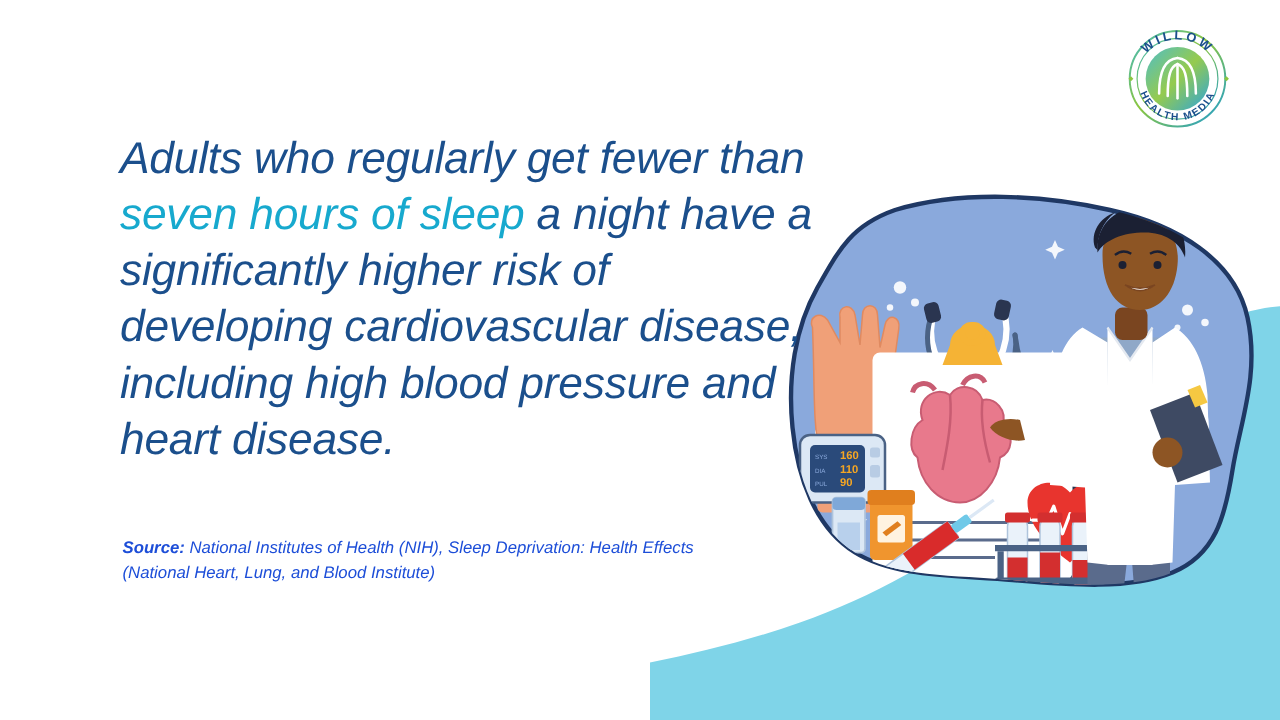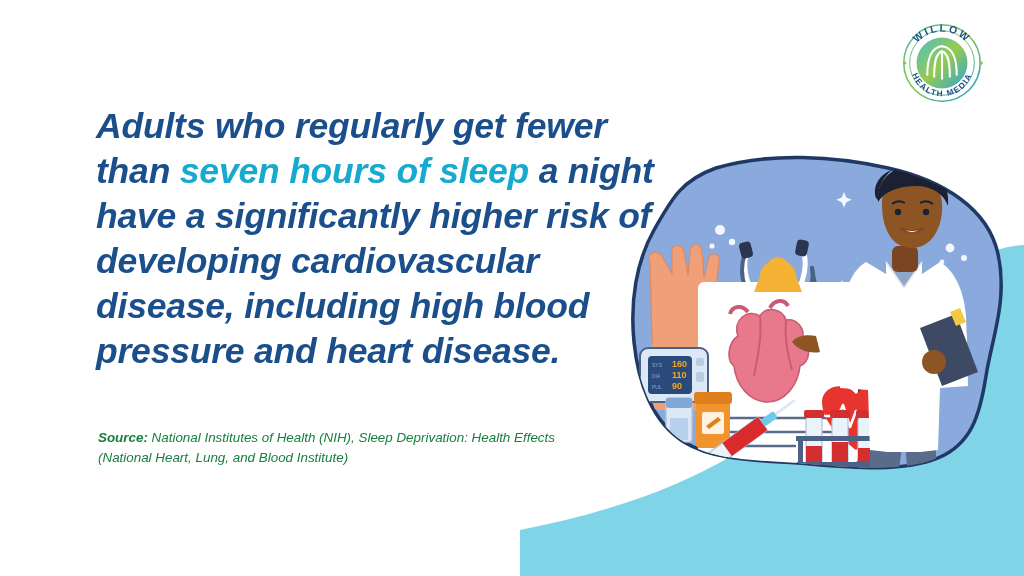--- a/index.html
+++ b/index.html
@@ -15,32 +15,32 @@
   
   .wave{position:absolute;left:0;top:0;width:1024px;height:576px;z-index:1;pointer-events:none;}
 
   
   .logo{position:absolute;left:893px;top:14px;width:98px;height:98px;z-index:40;}
 
   
   .headline{
     position:absolute;left:96px;top:104px;width:560px;z-index:30;
     font-size:35.5px;line-height:45px;
-    font-weight:700;font-style:italic;
+    font-weight:400;font-style:italic;
     color:#1B4F8C;
     letter-spacing:-0.2px;
     font-family:"Liberation Sans", sans-serif;
   }
   .headline .hl{color:#17A9CE;}
 
   
   .source{
     position:absolute;left:98px;top:428px;width:470px;z-index:30;
     font-size:13.4px;line-height:20px;
-    font-style:italic;color:#15803d;
+    font-style:italic;color:#1d4ed8;
     font-family:"Liberation Sans", sans-serif;
   }
   .source .lbl{font-weight:700;}
 
   
   .illus{position:absolute;left:620px;top:150px;width:404px;height:330px;z-index:20;text-align:right;}
   .illus svg{display:block;}
 </style>
 </head>
 <body>

